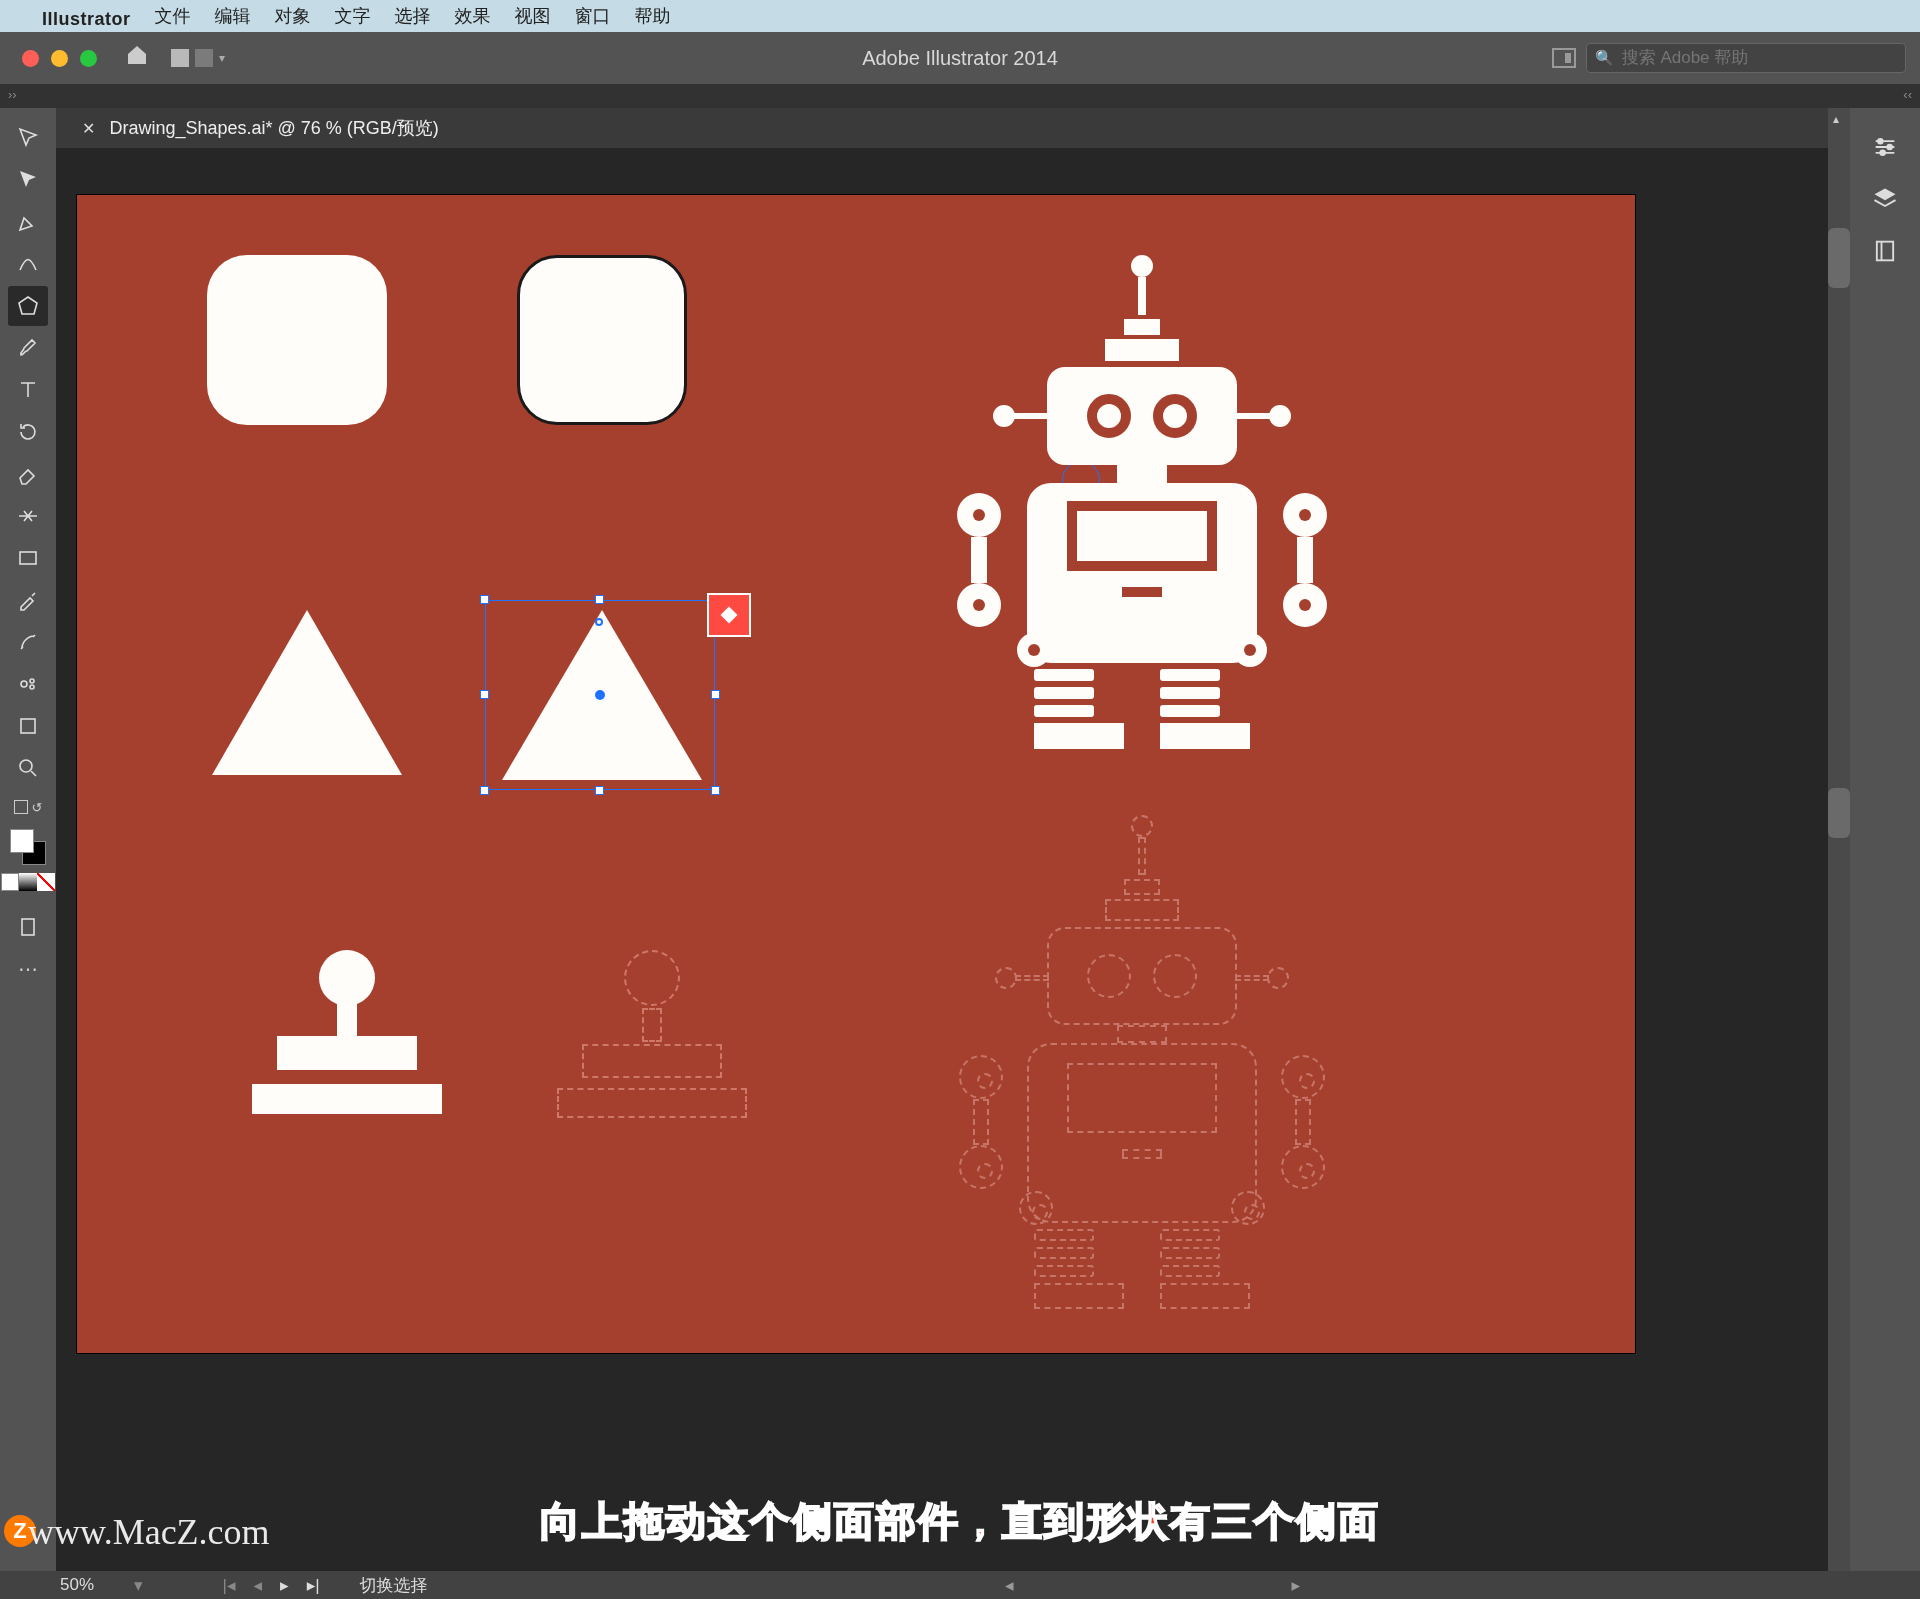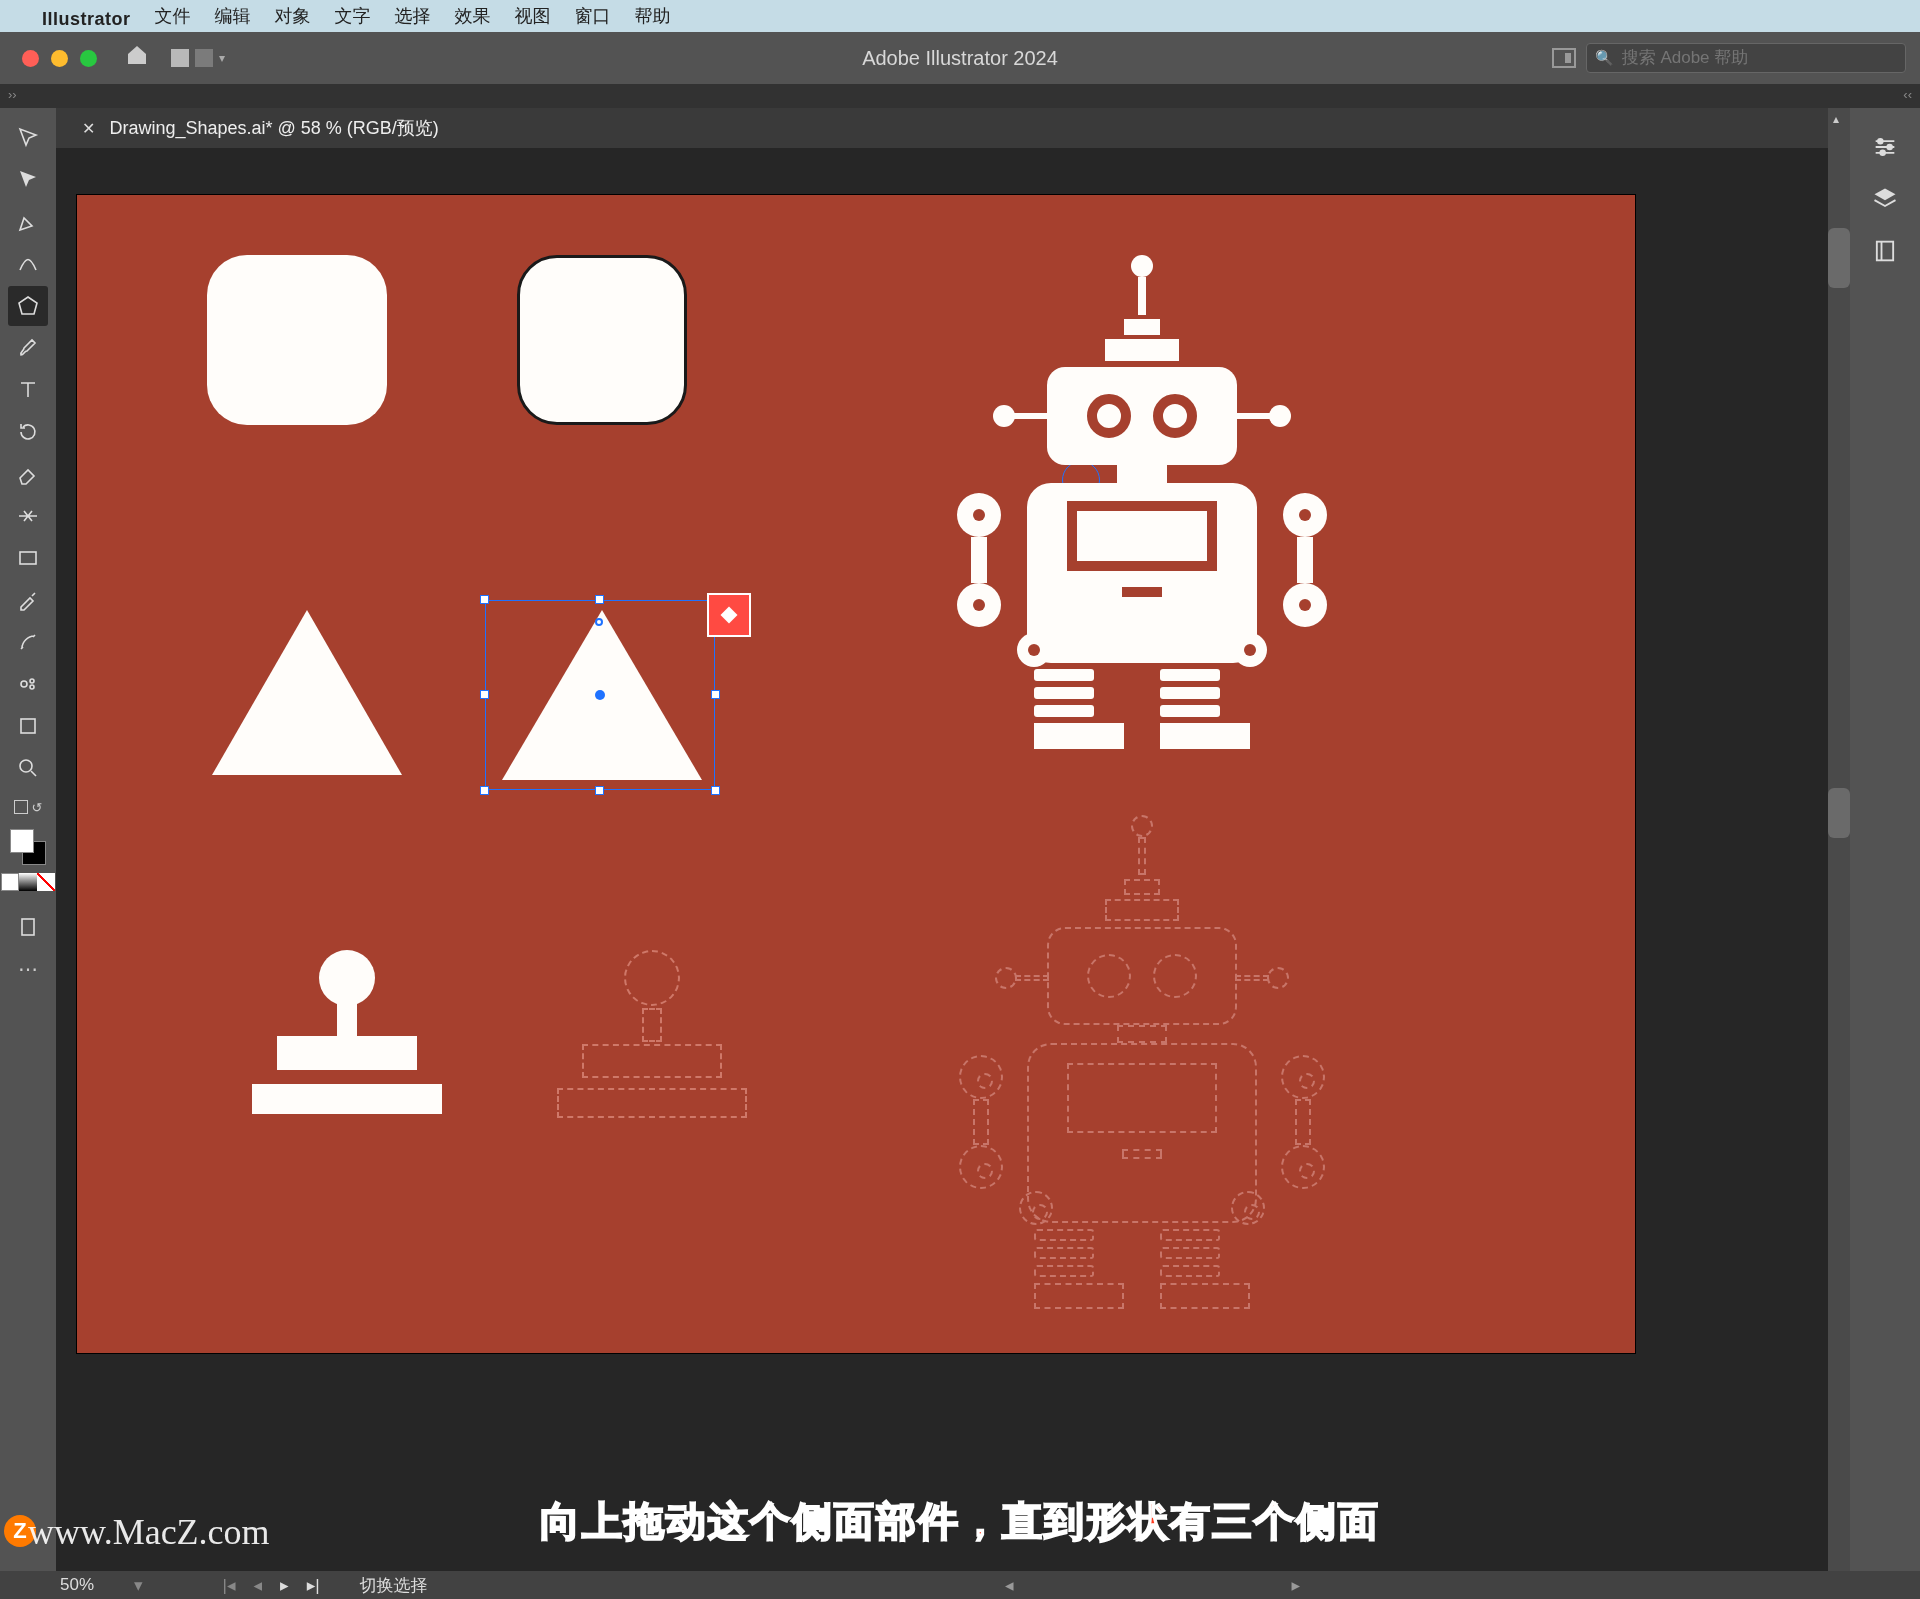--- a/index.html
+++ b/index.html
@@ -164,21 +164,21 @@
   <span class="home-icon">
     <svg viewBox="0 0 24 24" width="24" height="24">
         <path fill="#ccc" d="M3 11l9-8 9 8v10H3z"></path>
       </svg>
   </span>
   <span class="ws-switch">
     <span class="box"></span>
       <span class="box" style="opacity:.4"></span>
       <span class="chev">▾</span>
   </span>
-  <span class="title-text">Adobe Illustrator 2024</span>
+  <span class="title-text">Adobe Illustrator 2014</span>
   <div class="search-area">
     <span class="doc-icon"></span>
     <div class="search-box">
       <span class="mag">🔍</span>
       <input placeholder="搜索 Adobe 帮助" style="">
     </div>
   </div>
 </div>
 
 <div class="ctrl-strip">
@@ -292,21 +292,21 @@
           <rect x="6" y="4" width="12" height="16"></rect>
         </svg>
       </div>
     <div class="tool" style="color:#ccc;font-size:20px;">⋯</div>
   </div>
 
   <div class="center">
     <div class="tab-strip">
       <div class="tab">
         <span class="close">✕</span>
-        <span>Drawing_Shapes.ai* @ 58 % (RGB/预览)</span>
+        <span>Drawing_Shapes.ai* @ 76 % (RGB/预览)</span>
       </div>
     </div>
     <div class="workarea">
       <div class="artboard">
         <div class="rr1"></div>
         <div class="rr2"></div>
         <div class="tri1"></div>
         <div class="tri2"></div>
         <div class="tri2-sel">
           <div class="bbox"></div>

